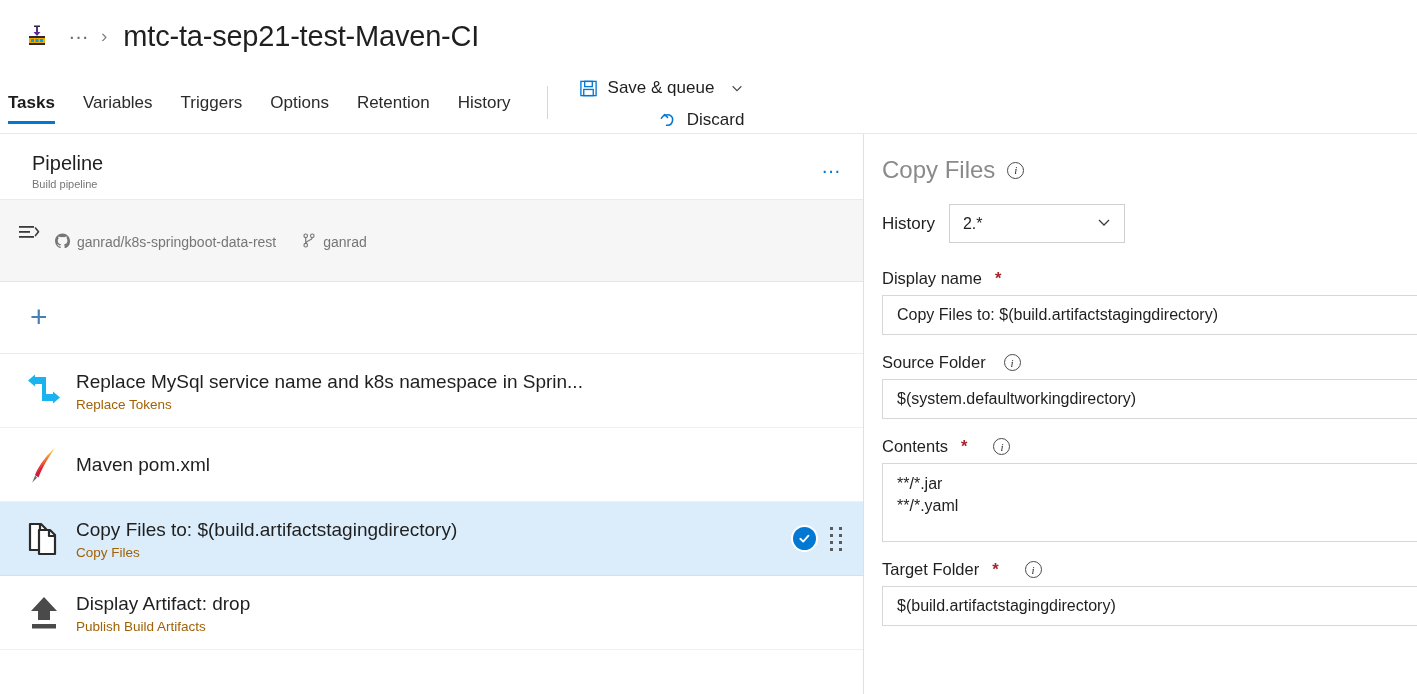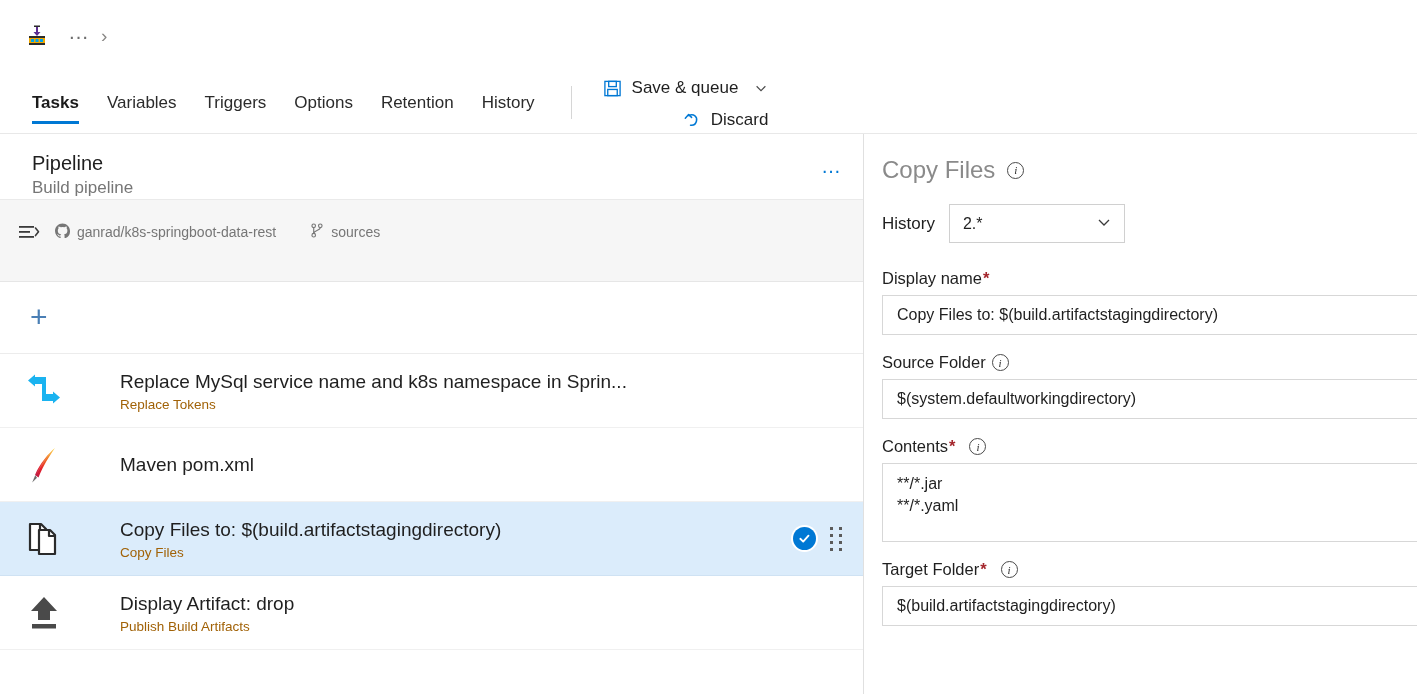--- a/index.html
+++ b/index.html
@@ -31,21 +31,21 @@
   #bc-title {
     font-size: 29px; font-weight: 400; color: #1f1f1f;
     letter-spacing: -0.2px; margin-left: 6px;
   }
 
   
   #toolbar {
     height: 62px;
     display: flex;
     align-items: stretch;
-    padding-left: 32px;
+    padding-left: 8px;
     border-bottom: 1px solid #e8e8e8;
   }
   .tabs { display: flex; align-items: stretch; }
   .tab {
     display: flex; align-items: center;
     padding: 0 14px;
     font-size: 17px;
     color: #2b2b2b;
     position: relative;
     cursor: pointer;
@@ -95,39 +95,39 @@
 
   
   .pipeline-head {
     padding: 16px 20px 14px 32px;
     border-bottom: 1px solid #eaeaea;
     display: flex; align-items: flex-start; justify-content: space-between;
     height: 66px;
     gap: 11px;
   }
   .pipeline-head .ttl { font-size: 20px; color: #1f1f1f; line-height: 26px; }
-  .pipeline-head .sub { font-size: 17px; color: #767676; margin-top: 2px; }
+  .pipeline-head .sub { font-size: 11px; color: #767676; margin-top: 2px; }
   .head-ellipsis {
     color: #0078d4; font-size: 20px; letter-spacing: 2px;
     line-height: 8px; padding-top: 12px; cursor: pointer;
   }
 
   
   .getsources {
     background: #f6f6f6;
     border-bottom: 1px solid #e6e6e6;
     display: flex; align-items: flex-start;
     padding: 18px 20px 18px 12px;
     height: 82px;
     cursor: pointer;
   }
   .gs-icon { width: 34px; display: flex; justify-content: center; padding-top: 6px; }
   .gs-body { margin-left: 6px; }
   .gs-title { font-size: 20px; color: #1f1f1f; line-height: 24px; }
-  .gs-meta { display: flex; align-items: center; gap: 8px; margin-top: 5px; padding-left: 3px; }
+  .gs-meta { display: flex; align-items: center; margin-top: 15px; padding-left: 3px; }
   .gs-repo, .gs-branch { display: flex; align-items: center; gap: 7px; font-size: 14px; color: #767676; }
   .gs-branch { margin-left: 26px; }
 
   
   .agentjob {
     display: flex; align-items: flex-start; justify-content: space-between;
     padding: 16px 22px 14px 30px;
     border-bottom: 1px solid #ececec;
     height: 72px;
     background: #fff;
@@ -142,21 +142,21 @@
     display: flex; align-items: center;
     padding: 0 20px 0 16px;
     height: 74px;
     border-bottom: 1px solid #f0f0f0;
     cursor: pointer;
     background: #fff;
     position: relative;
   }
   .task.selected { background: #dbecfb; border-bottom-color: #cfe2f3; }
   .task-icon { width: 56px; display: flex; align-items: center; justify-content: center; flex-shrink: 0; }
-  .task-body { flex: 1; min-width: 0; padding-left: 4px; margin-left: 44px; }
+  .task-body { flex: 1; min-width: 0; padding-left: 4px; }
   .task-title {
     font-size: 19px; color: #1f1f1f; line-height: 24px;
     white-space: nowrap; overflow: hidden; text-overflow: ellipsis;
   }
   .task-sub { font-size: 13.5px; color: #a16207; margin-top: 3px; display: flex; align-items: center; gap: 7px; }
   .task-right { display: flex; align-items: center; gap: 14px; flex-shrink: 0; }
   .check-badge {
     width: 23px; height: 23px; border-radius: 50%;
     background: #0078d4; display: flex; align-items: center; justify-content: center;
     box-shadow: 0 0 0 2px #ffffff;
@@ -179,21 +179,21 @@
   .version-label { font-size: 17px; color: #1f1f1f; }
   .select-box {
     width: 176px; height: 39px;
     border: 1px solid #d0d0d0; background: #fff;
     display: flex; align-items: center; justify-content: space-between;
     padding: 0 12px 0 13px;
     font-size: 16px; color: #1f1f1f; cursor: pointer;
   }
   .field { margin-bottom: 18px; }
   .field-label {
-    display: flex; align-items: center; gap: 6px;
+    display: flex; align-items: center; gap: 18px;
     font-size: 16.5px; color: #1f1f1f; margin-bottom: 7px;
   }
   .req { color: #a4262c; font-weight: 600; margin-left: -5px; }
   .field-input {
     width: 560px; height: 40px;
     border: 1px solid #d7d7d7; background: #fff;
     display: flex; align-items: center;
     padding: 0 14px;
     font-size: 16px; color: #1f1f1f;
     white-space: nowrap; overflow: hidden;
@@ -220,20 +220,21 @@
       <rect x="6" y="15" width="3" height="3" fill="#00a2ed"></rect>
       <rect x="10.5" y="15" width="3" height="3" fill="#00a2ed"></rect>
       <rect x="15" y="15" width="3" height="3" fill="#00a2ed"></rect>
       <rect x="11" y="2" width="2" height="7" fill="#5c2d91"></rect>
       <path d="M8.5 8 L12 12 L15.5 8 Z" fill="#5c2d91"></path>
       <rect x="9" y="1.5" width="6" height="1.5" fill="#2b2b2b"></rect>
     </svg>
   </span>
   <span class="bc-ellipsis">…</span>
   <span class="bc-chevron">›</span>
+  <span id="bc-title">mtc-ta-sep21-test-Maven-CI</span>
 </div>
 
 <div id="toolbar">
   <div class="tabs">
     <div class="tab active">
         <span>Tasks</span>
       </div>
     <div class="tab">
         <span>Variables</span>
       </div>
@@ -345,21 +346,21 @@
           <span class="gs-branch">
             <span>
               <svg width="14" height="15" viewBox="0 0 14 16">
                 <circle cx="3.5" cy="3" r="1.9" fill="none" stroke="#767676" stroke-width="1.2"></circle>
                 <circle cx="10.5" cy="3" r="1.9" fill="none" stroke="#767676" stroke-width="1.2"></circle>
                 <circle cx="3.5" cy="13" r="1.9" fill="none" stroke="#767676" stroke-width="1.2"></circle>
                 <path d="M3.5 5 L3.5 11" stroke="#767676" stroke-width="1.2" fill="none"></path>
                 <path d="M10.5 5 C10.5 8 3.5 8 3.5 11" stroke="#767676" stroke-width="1.2" fill="none"></path>
               </svg>
             </span>
-            <span>sources</span>
+            <span>ganrad</span>
           </span>
         </div>
       </div>
     </div>
 
     <div class="agentjob">
       <div class="aj-add">+</div>
     </div>
 
     <div class="task">

